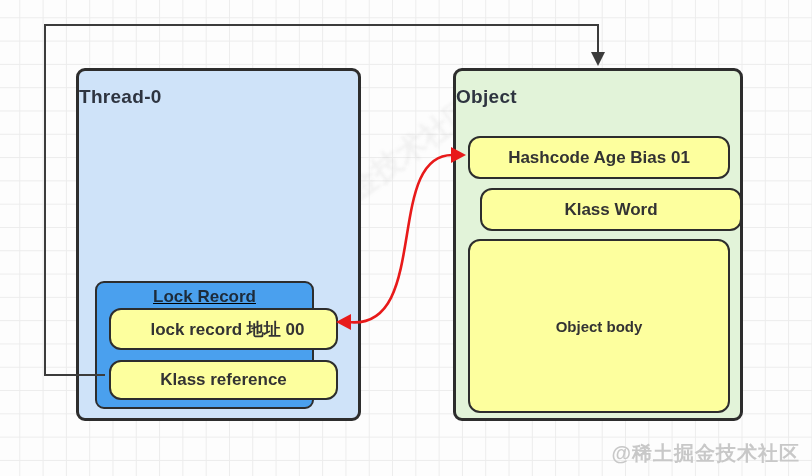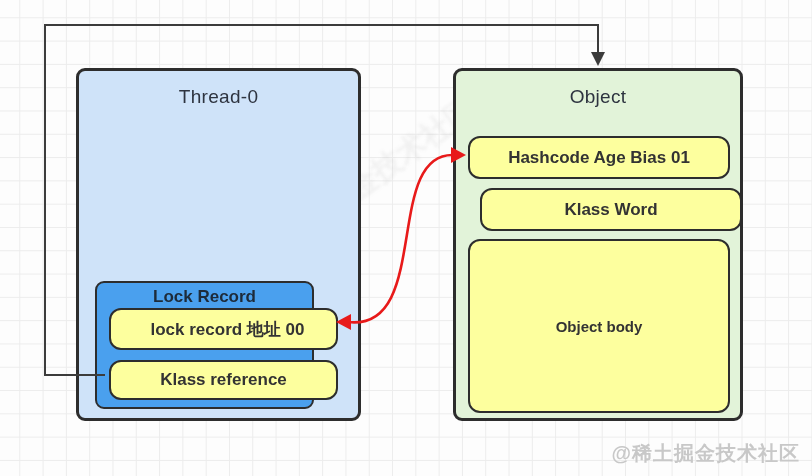--- a/index.html
+++ b/index.html
@@ -18,27 +18,27 @@
   .node{position:absolute;box-sizing:border-box;border-radius:9px;}
   .thread-box{
     left:76px;top:68px;width:285px;height:353px;
     background:#cfe3f9;border:3px solid #2d2d2d;
   }
   .object-box{
     left:453px;top:68px;width:290px;height:353px;
     background:#e2f3d9;border:3px solid #2d2d2d;
   }
   .box-title{
-    display:block;text-align:center;
-    font-weight:normal;font-size:19px;color:#2e3440;
+    display:block;text-align:left;
+    font-weight:bold;font-size:19px;color:#2e3440;
     padding-top:15px;letter-spacing:0.3px;
   }
   .lockrecord-box{
     left:16px;top:210px;width:219px;height:128px;
-    background:#4aa0ee;border:2.5px solid #2d2d2d;
+    background:#4aa0ee;border:2.5px solid #2d2d2d;text-decoration:underline;
   }
   .lockrecord-title{
     display:block;text-align:center;
     font-weight:bold;font-size:17px;color:#1d2b3a;
     padding-top:4px;
   }
   .cell{
     position:absolute;box-sizing:border-box;border-radius:12px;
     background:#fdff9e;border:2.5px solid #2d2d2d;
     display:flex;align-items:center;justify-content:center;

